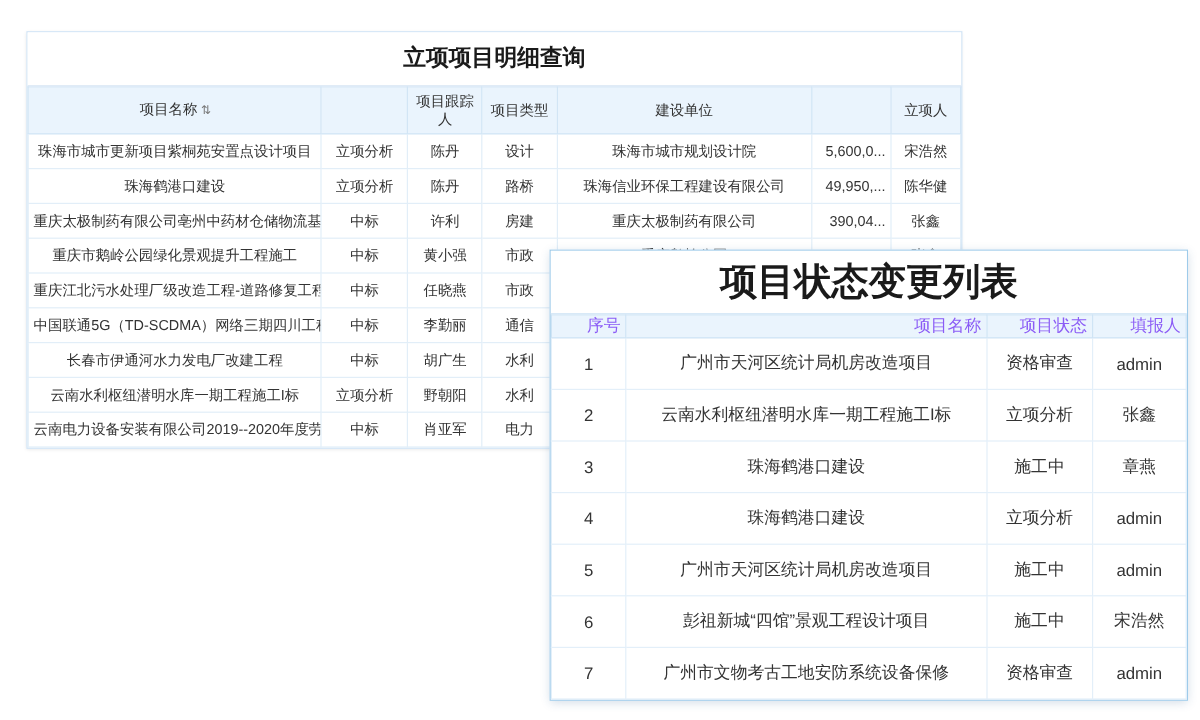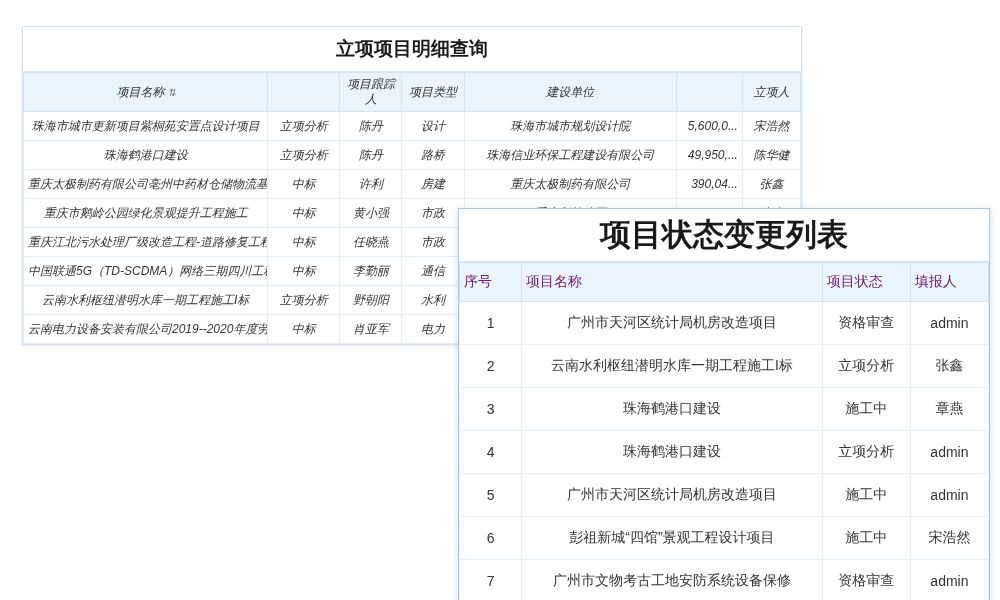--- a/index.html
+++ b/index.html
@@ -37,21 +37,20 @@
     font-weight: bold;
     color: #1a1a1a;
     border-bottom: 1px solid #d9e7f4;
     background: #ffffff;
   }
 
   table.grid {
     border-collapse: collapse;
     width: 100%;
     table-layout: fixed;
-    font-style: italic;
   }
 
   table.grid th {
     background: #eaf4fd;
     color: #333333;
     font-size: 12px;
     font-weight: normal;
     border: 1px solid #d2e5f5;
     padding: 4px 3px;
     line-height: 15px;
@@ -110,26 +109,26 @@
   }
 
   table.grid2 {
     border-collapse: collapse;
     width: 100%;
     table-layout: fixed;
   }
 
   table.grid2 th {
     background: #eaf4fd;
-    color: #701a75;
+    color: #8b5cf6;
     font-size: 14px;
     font-weight: normal;
     border: 1px solid #cfe4f5;
-    padding: 10px 4px;
-    text-align: left;
+    padding: 0 4px;
+    text-align: right;
   }
 
   table.grid2 td {
     border: 1px solid #e3eff9;
     font-size: 14px;
     color: #333333;
     padding: 12px 4px;
     text-align: center;
     height: 16px;
   }
@@ -222,20 +221,29 @@
         <tr>
           <td class="link">中国联通5G（TD-SCDMA）网络三期四川工程</td>
           <td class="center">中标</td>
           <td class="center">李勤丽</td>
           <td class="center">通信</td>
           <td class="link"></td>
           <td class="right"></td>
           <td class="center"></td>
         </tr>
         <tr>
+          <td class="link">长春市伊通河水力发电厂改建工程</td>
+          <td class="center">中标</td>
+          <td class="center">胡广生</td>
+          <td class="center">水利</td>
+          <td class="link"></td>
+          <td class="right"></td>
+          <td class="center"></td>
+        </tr>
+        <tr>
           <td class="link">云南水利枢纽潜明水库一期工程施工I标</td>
           <td class="center">立项分析</td>
           <td class="center">野朝阳</td>
           <td class="center">水利</td>
           <td class="link"></td>
           <td class="right"></td>
           <td class="center"></td>
         </tr>
         <tr>
           <td class="link">云南电力设备安装有限公司2019--2020年度劳务</td>

